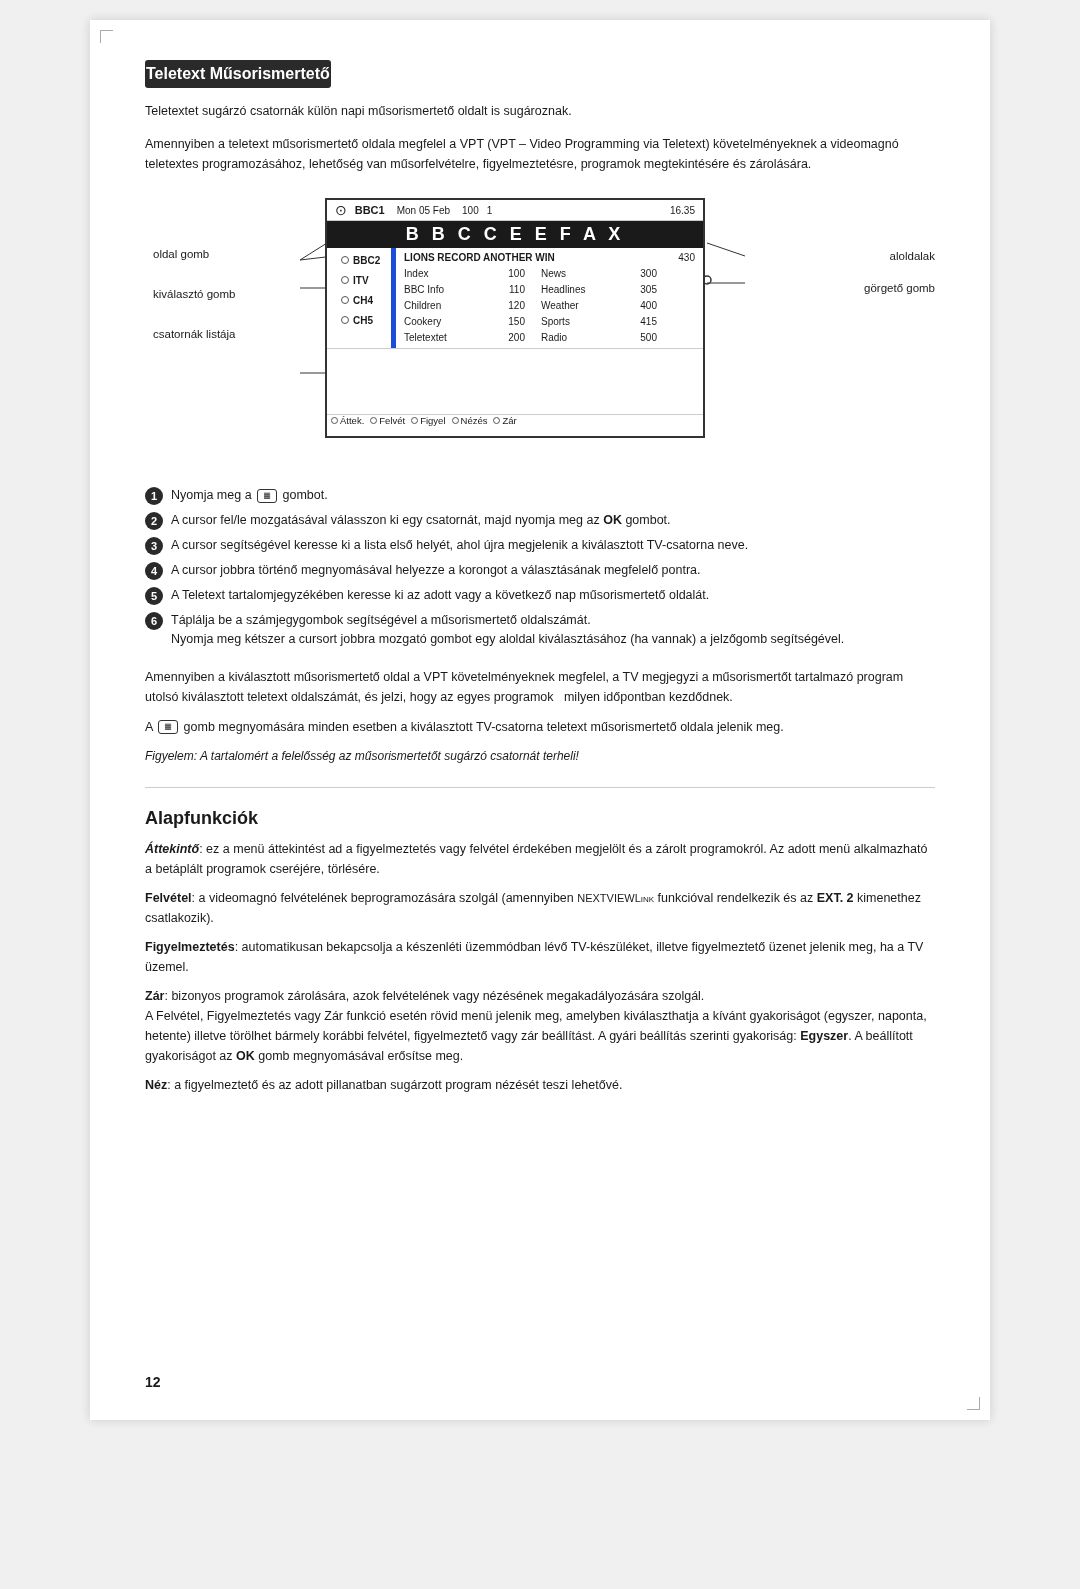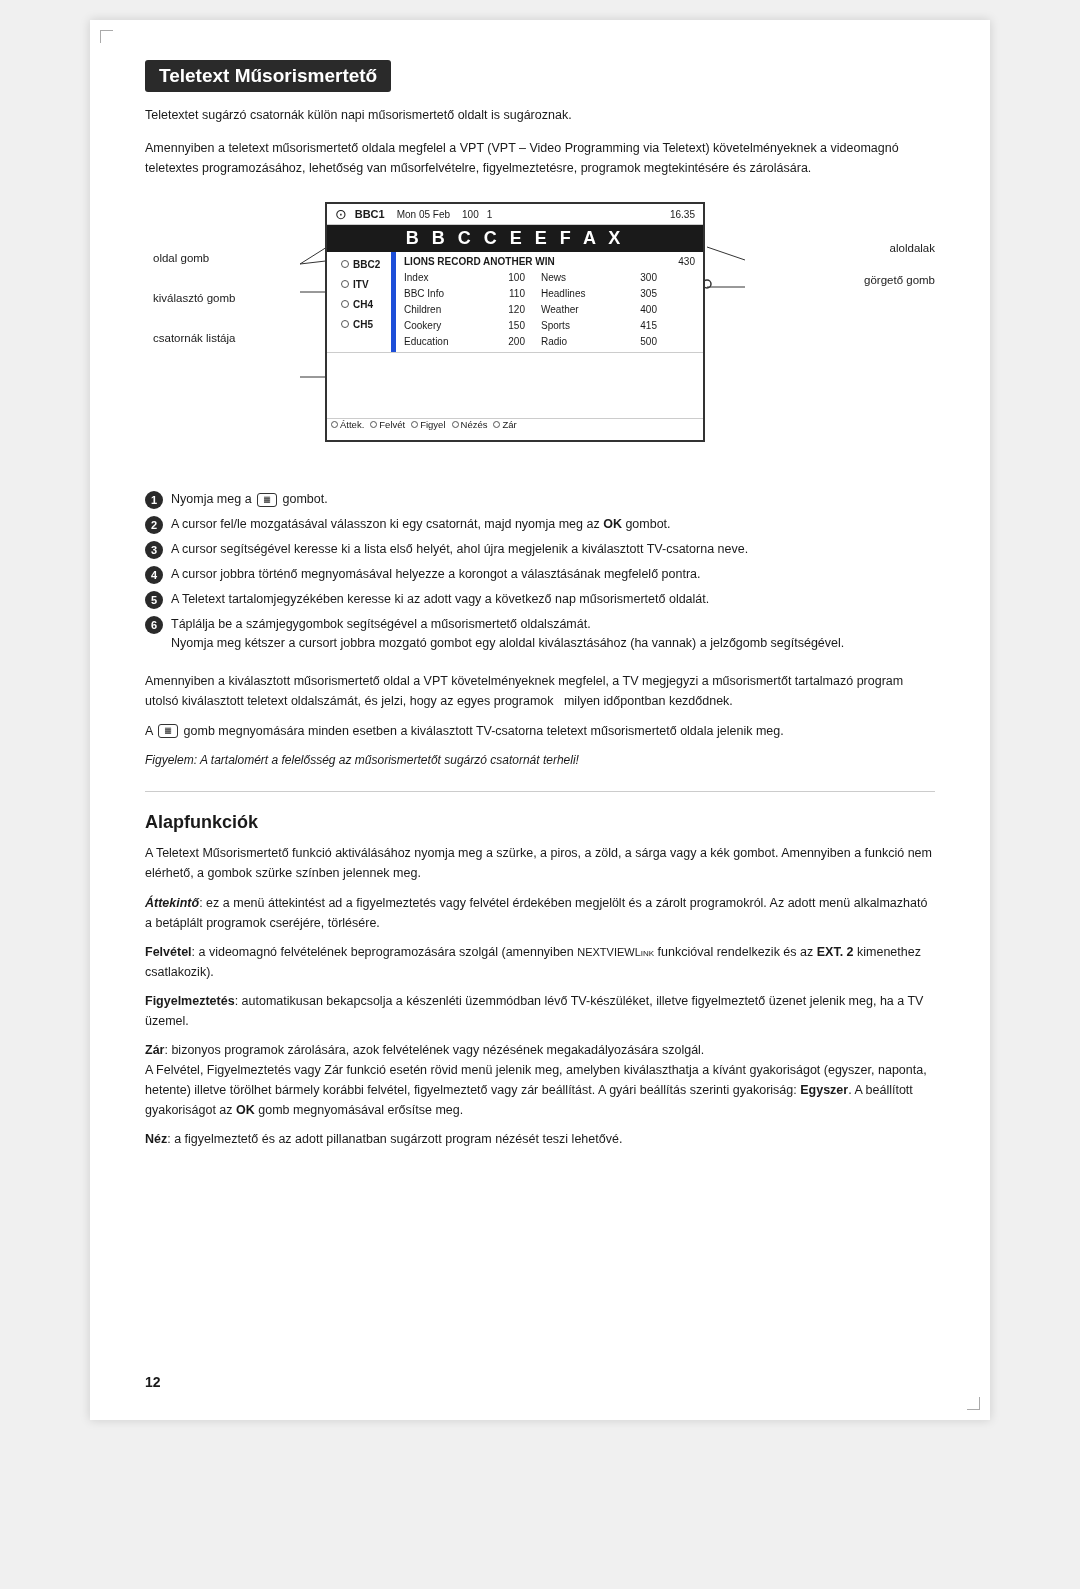--- a/index.html
+++ b/index.html
@@ -36,23 +36,23 @@
     .page::after {
       bottom: 10px; right: 10px;
       width: 12px; height: 12px;
       border-left: none; border-top: none;
     }
 
     
     .section-title {
       background: #2a2a2a;
       color: #ffffff;
-      font-size: 19px;
-      font-weight: bold;
-      padding: 5px 14px;
+      font-size: 16px;
+      font-weight: bold;
+      padding: 5px 1px;
       display: inline-block;
       border-radius: 3px;
       margin-bottom: 14px;
     }
 
     
     .intro-text {
       font-size: 12.5px;
       line-height: 1.55;
       margin-bottom: 14px;
@@ -174,21 +174,21 @@
     .bottom-dot {
       width: 7px; height: 7px;
       border: 1.5px solid #555;
       border-radius: 50%;
     }
 
     
     .right-labels {
       position: absolute;
       right: 0;
-      top: 50px;
+      top: 62px;
       display: flex;
       flex-direction: column;
       gap: 20px;
       align-items: flex-end;
     }
     .right-label {
       font-size: 11.5px;
       white-space: nowrap;
     }
 
@@ -391,21 +391,21 @@
             <span class="prog-cat">Weather</span>
             <span class="prog-val">400</span>
           </div>
           <div class="program-row">
             <span class="prog-name">Cookery</span>
             <span class="prog-num">150</span>
             <span class="prog-cat">Sports</span>
             <span class="prog-val">415</span>
           </div>
           <div class="program-row">
-            <span class="prog-name">Education</span>
+            <span class="prog-name">Teletextet</span>
             <span class="prog-num">200</span>
             <span class="prog-cat">Radio</span>
             <span class="prog-val">500</span>
           </div>
         </div>
       </div>
 
       <div class="screen-bottom">
         <div class="bottom-item">
           <div class="bottom-dot"></div>
@@ -499,21 +499,20 @@
   </p>
 
   
   <p class="notice-text">Figyelem: A tartalomért a felelősség az  műsorismertetőt sugárzó csatornát terheli!</p>
 
   <hr class="divider">
 
   
   <h2 class="subheading">Alapfunkciók</h2>
 
-  <p class="body-text">A Teletext Műsorismertető funkció aktiválásához nyomja meg a szürke, a piros, a zöld, a sárga vagy a kék gombot. Amennyiben a funkció nem elérhető, a gombok szürke színben jelennek meg.</p>
 
   
   <div>
 
     <p class="def-item">
       <span class="def-term-italic">Áttekintő</span><span>: ez a menü áttekintést ad a figyelmeztetés vagy felvétel érdekében megjelölt és a zárolt programokról. Az adott menü alkalmazható a betáplált programok cseréjére, törlésére.</span>
     </p>
 
     <p class="def-item">
       <span class="def-term">Felvétel</span><span>: a videomagnó felvételének beprogramozására szolgál (amennyiben <span class="small-caps">NEXTVIEWLink</span> funkcióval rendelkezik és az <span class="bold">EXT. 2</span> kimenethez csatlakozik).</span>

